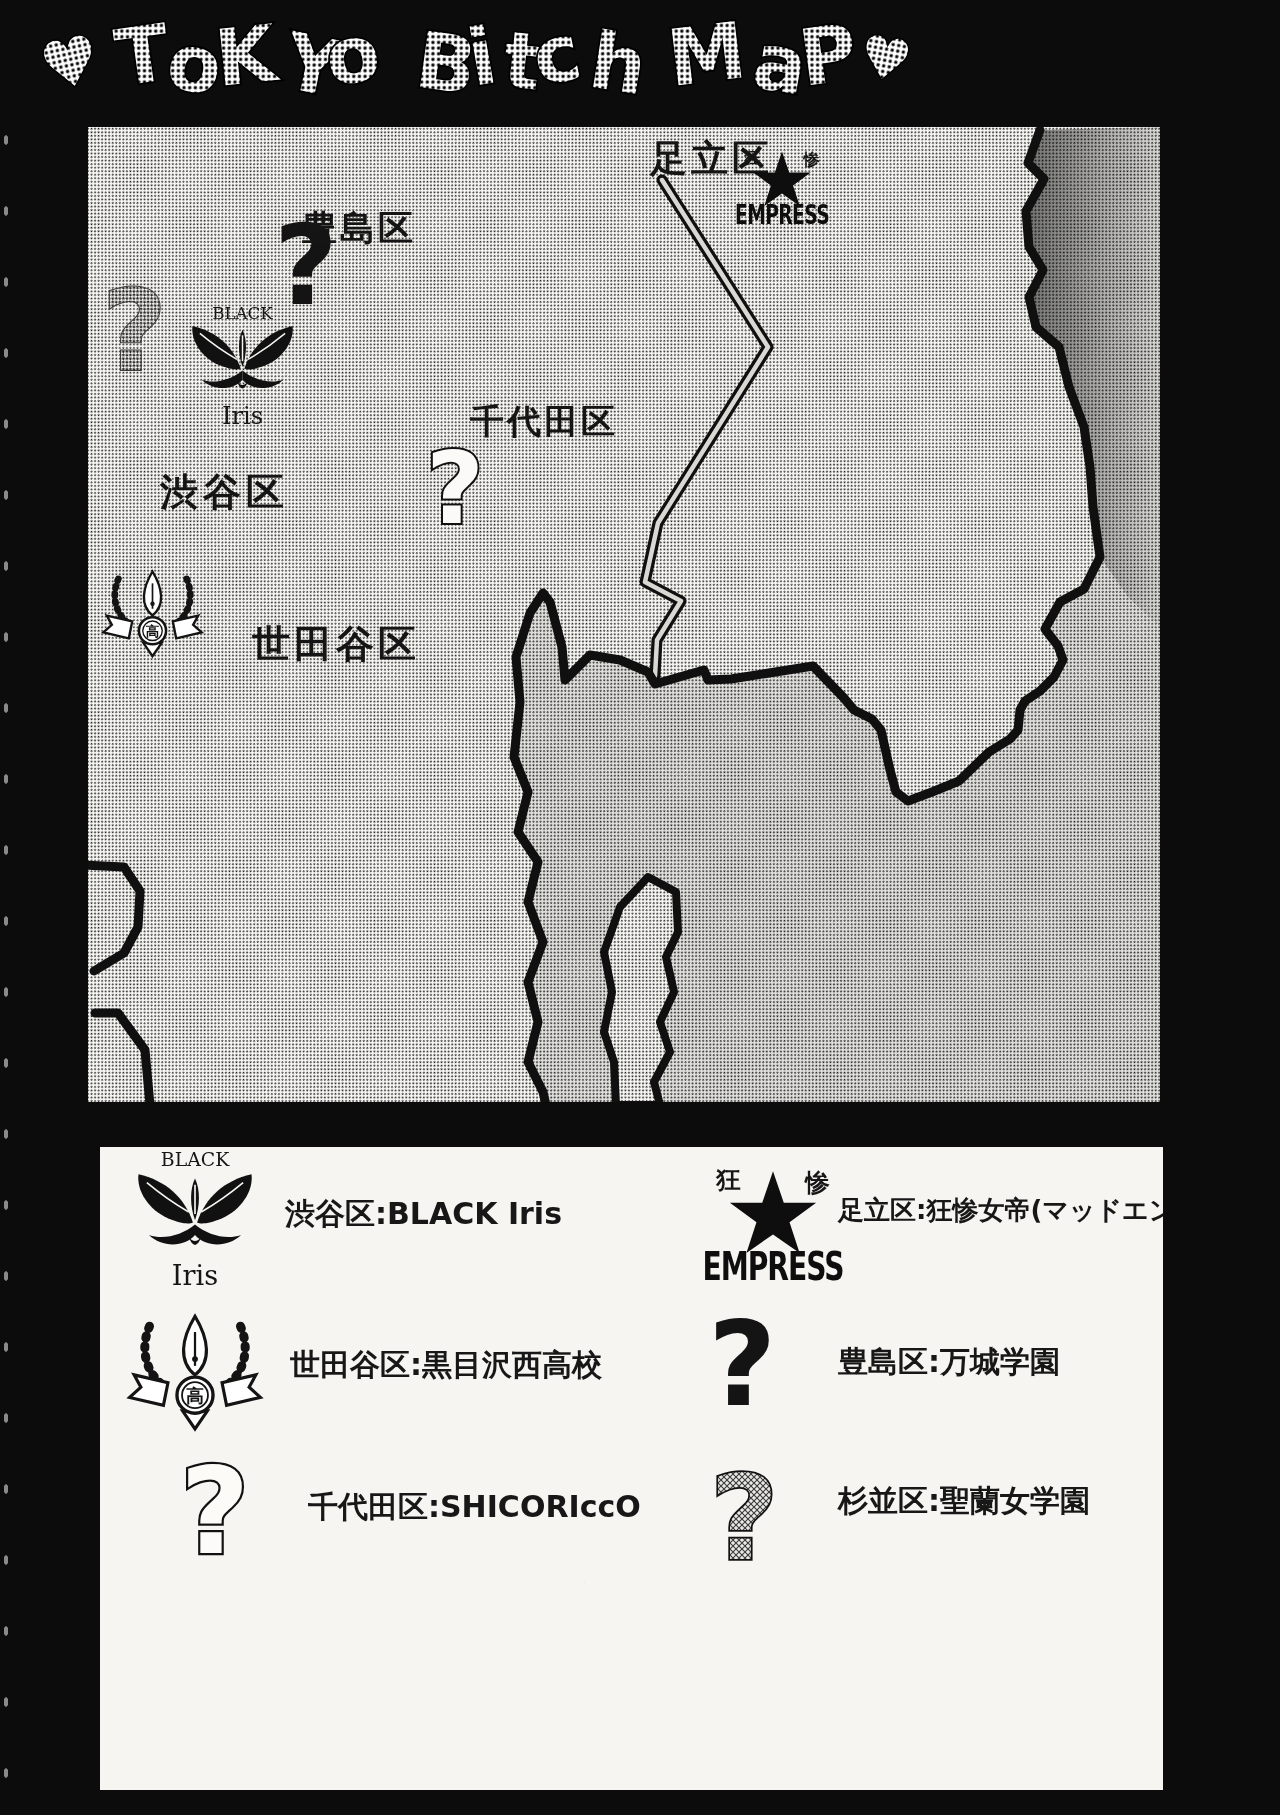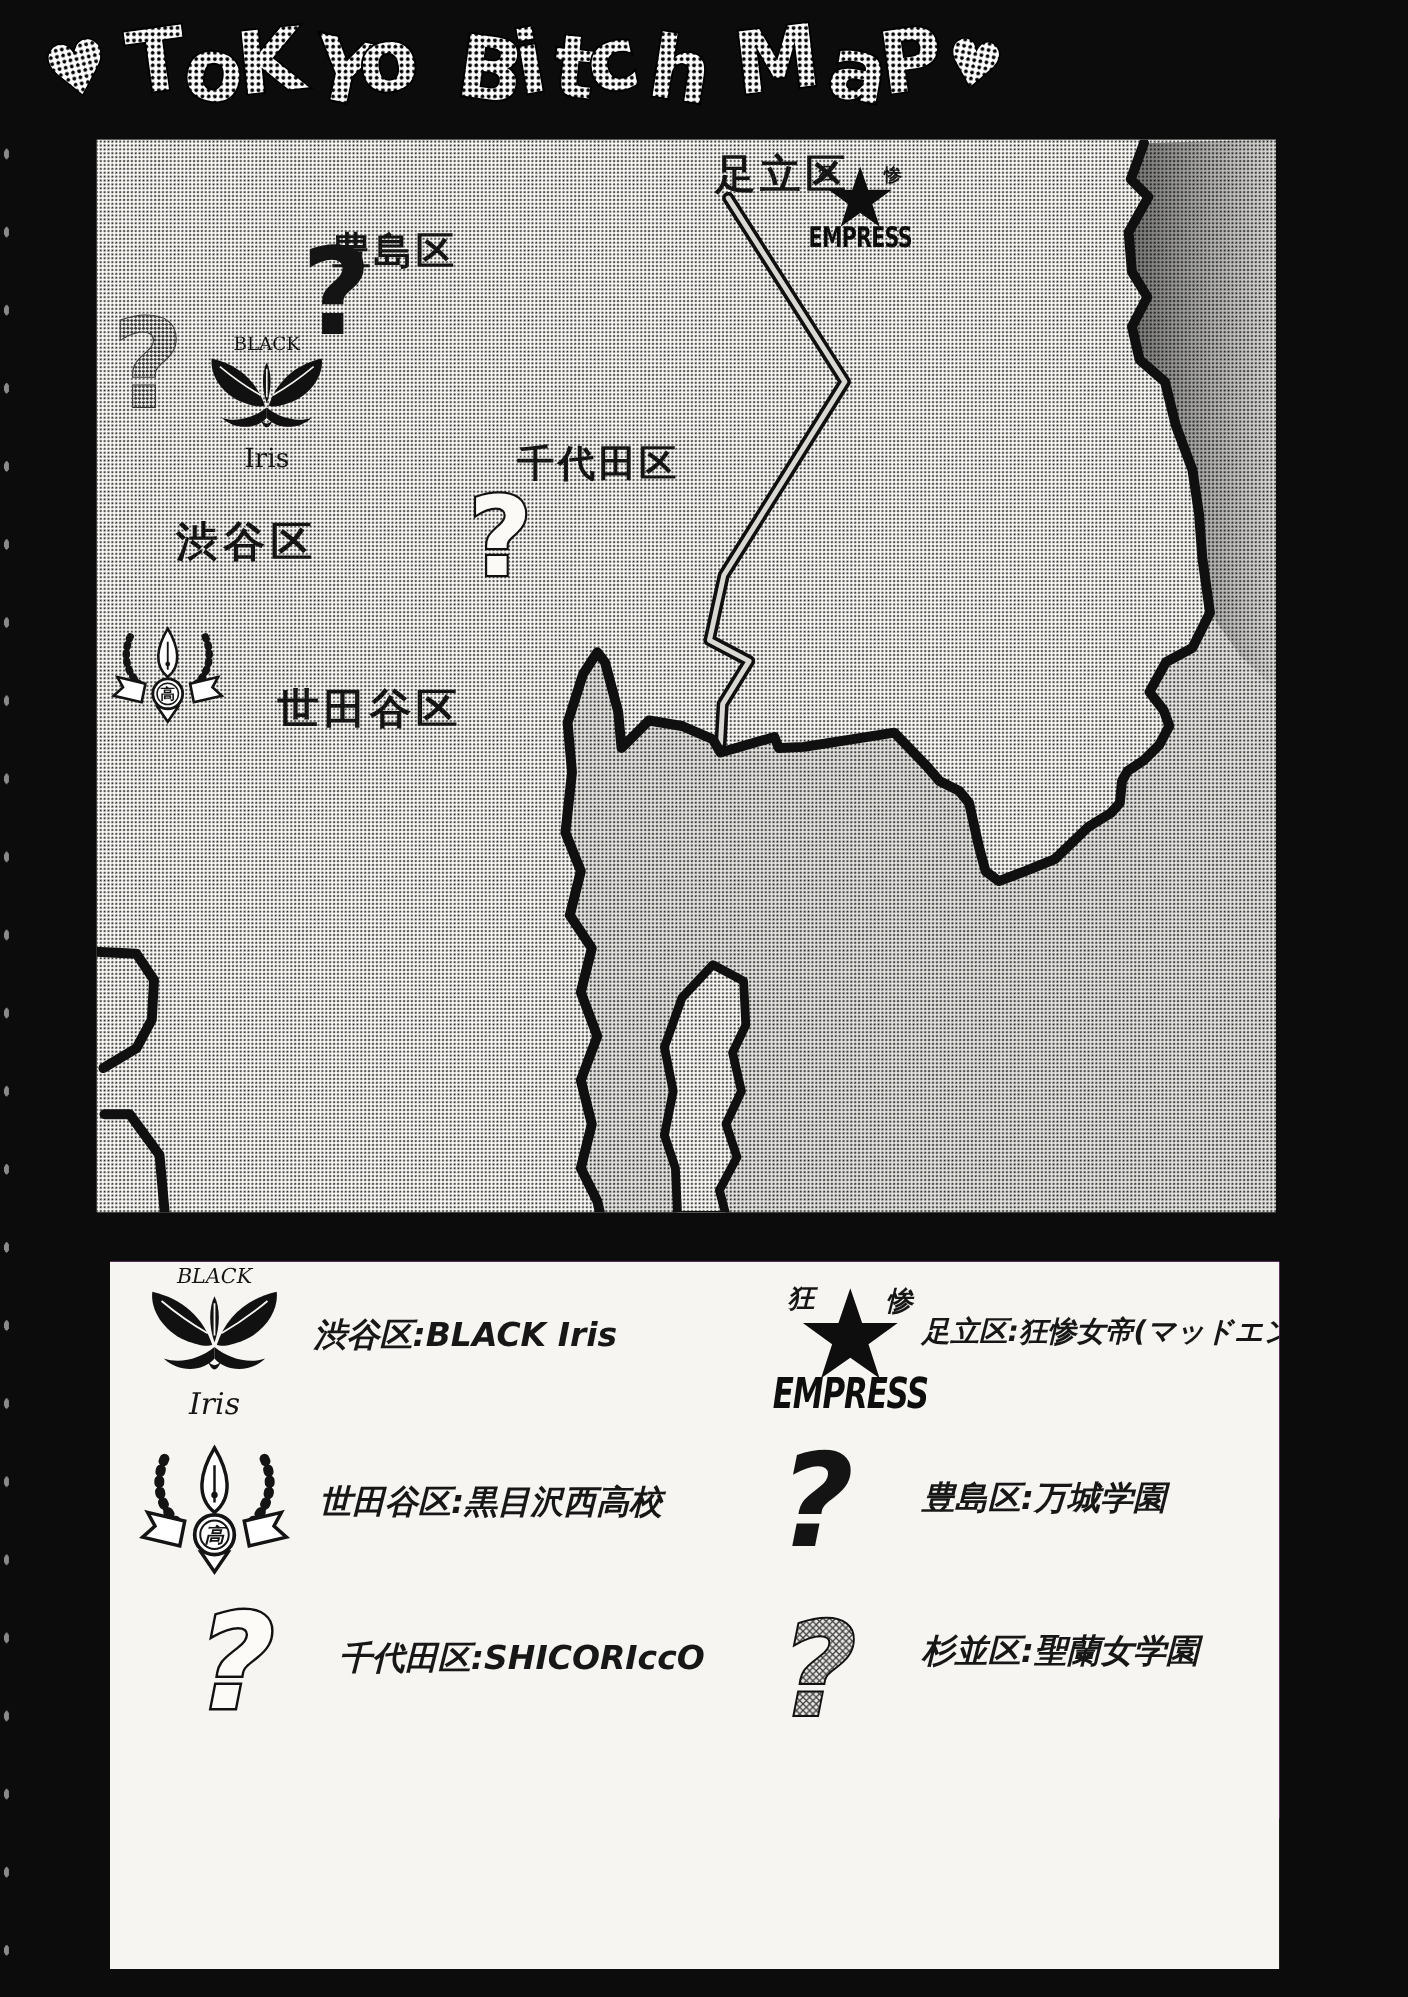--- a/index.html
+++ b/index.html
@@ -6,22 +6,22 @@
   body{width:1280px;height:1815px;position:relative;overflow:hidden;
        font-family:"DejaVu Sans","Liberation Sans",sans-serif;}
   .abs{position:absolute;}
   
   #spine{left:0;top:110px;bottom:0;width:18px;
     background-image:radial-gradient(ellipse 4px 8px at 6px 30px,#8a8a8a 55%,rgba(0,0,0,0) 62%);
     background-size:18px 71px;background-repeat:repeat-y;}
   
   #map-panel{left:88px;top:127px;width:1072px;height:975px;background:#efeeea;
     box-shadow:inset 14px 0 14px -8px rgba(0,0,0,.75), inset 0 -8px 10px -6px rgba(0,0,0,.4);}
-  #legend-panel{left:100px;top:1147px;width:1063px;height:506px;background:#d946ef;
-    box-shadow:inset 14px 0 14px -8px rgba(0,0,0,.75);font-style:italic;}
+  #legend-panel{left:100px;top:1147px;width:1063px;height:506px;background:#ec4899;
+    box-shadow:inset 14px 0 14px -8px rgba(0,0,0,.75);}
   svg{display:block;}
   text{font-family:"DejaVu Sans","Liberation Sans",sans-serif;}
   .cjk-label{font-weight:700;fill:#151515;}
   .serif{font-family:"DejaVu Serif","Liberation Serif",serif;}
   .qmark{font-weight:700;}
   .legend-text{font-weight:700;fill:#171717;}
 </style>
 </head>
 <body>
 

